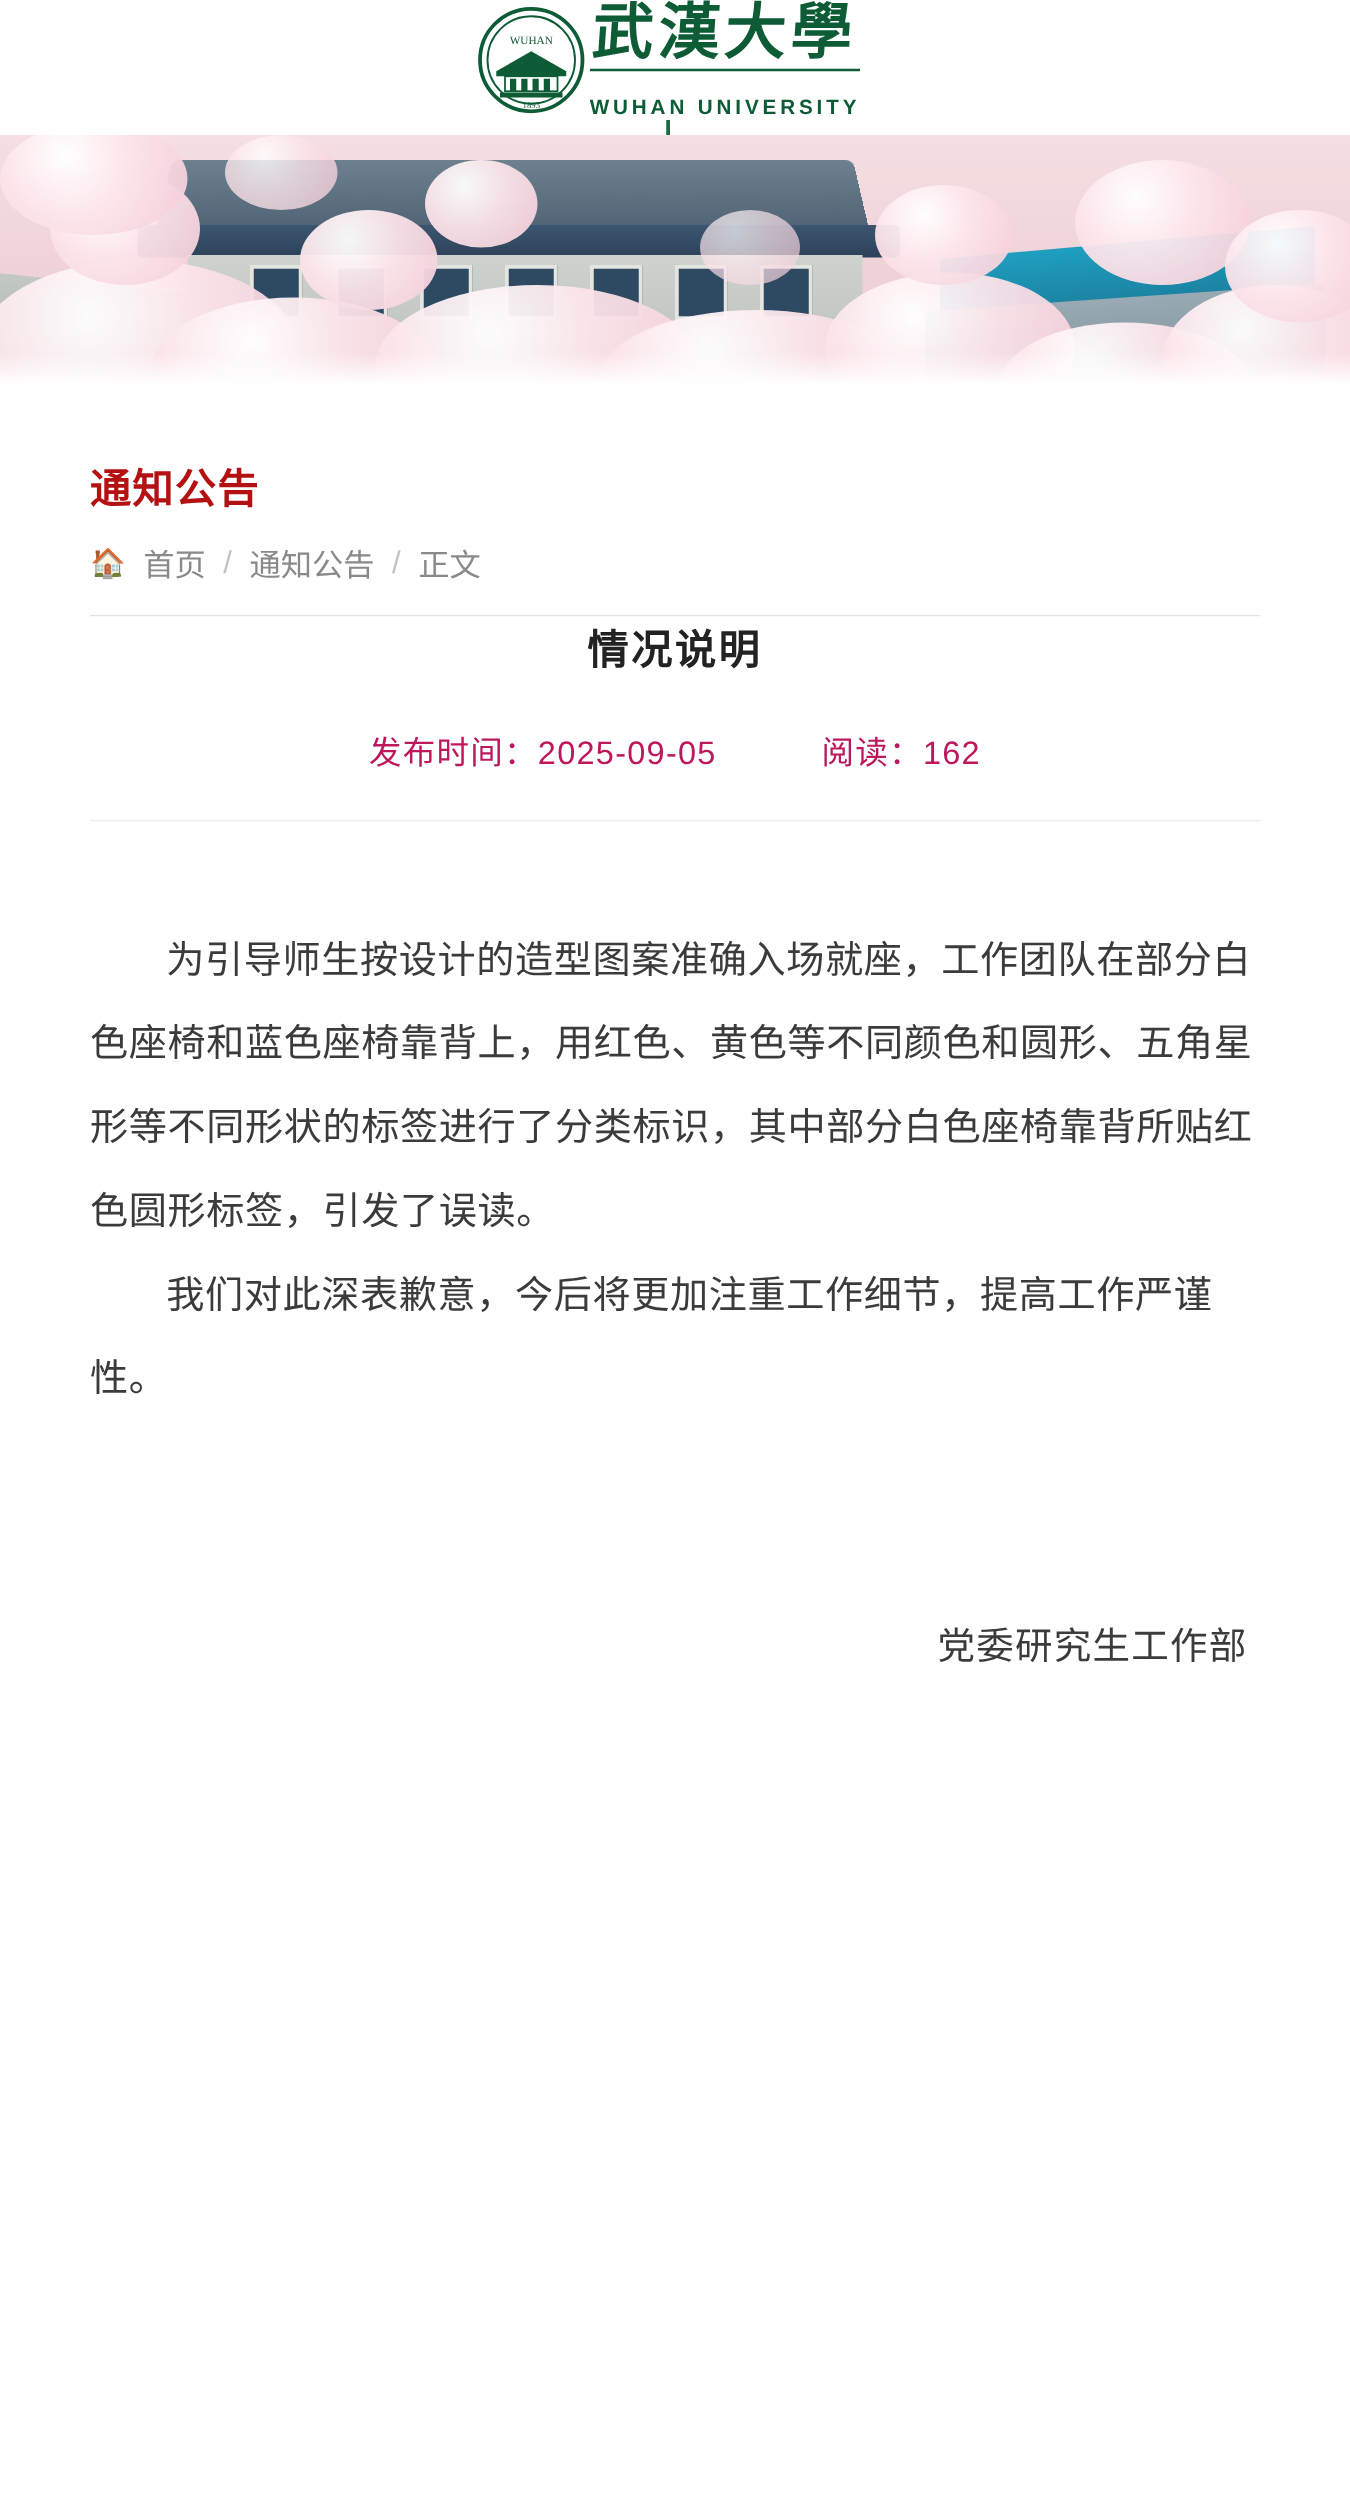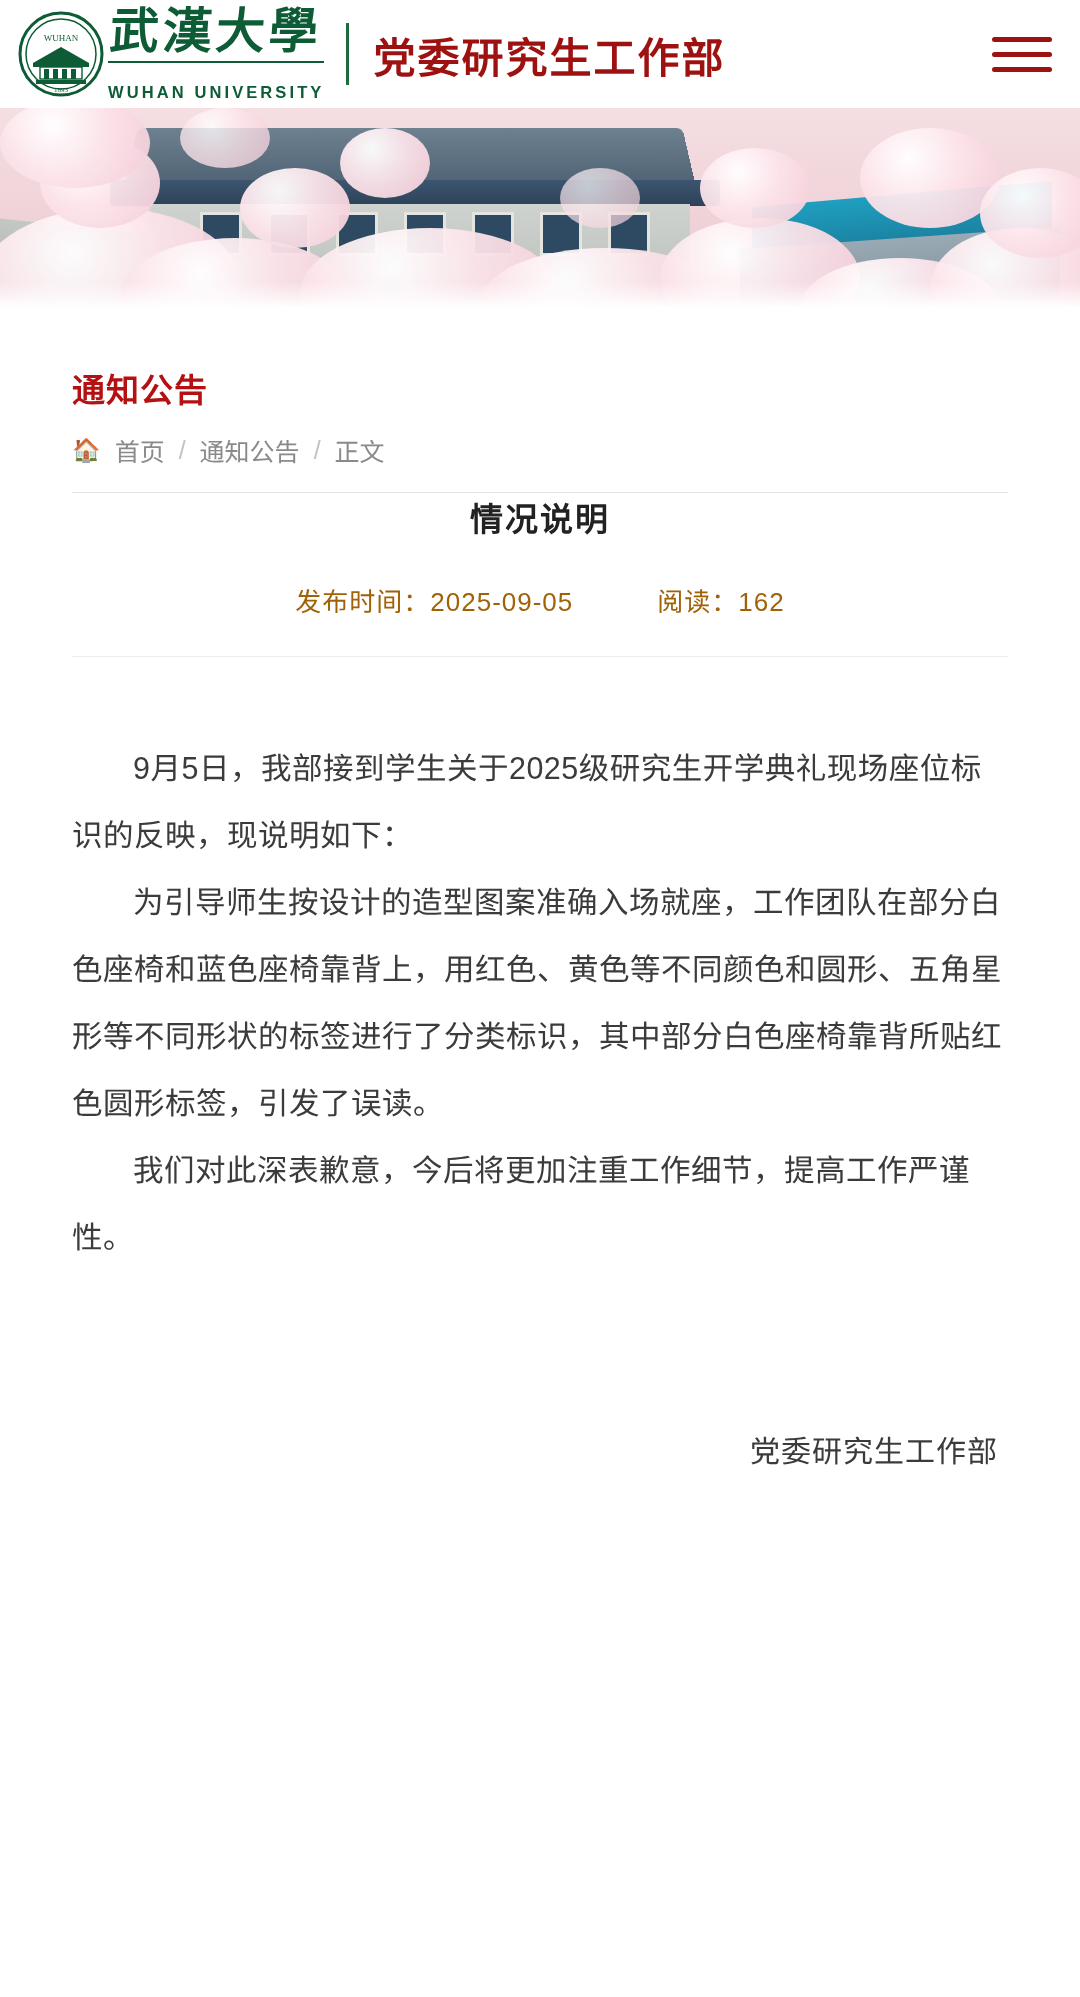--- a/index.html
+++ b/index.html
@@ -19,20 +19,21 @@
   }
 
   
   .header {
     position: relative;
     height: 108px;
     background: #ffffff;
     display: flex;
     align-items: center;
     padding: 0 28px 0 18px;
+    flex-direction: column;
   }
 
   .logo-block {
     display: flex;
     align-items: center;
     flex: 0 0 auto;
   }
 
   .crest {
     width: 86px;
@@ -220,21 +221,21 @@
     color: #222;
     letter-spacing: 2px;
   }
 
   .meta {
     margin-top: 40px;
     display: flex;
     justify-content: center;
     gap: 84px;
     font-size: 26px;
-    color: #a16207;
+    color: #be185d;
     letter-spacing: 1px;
     padding-bottom: 38px;
     border-bottom: 1px solid #ececec;
   }
 
   .article-body {
     margin-top: 78px;
     font-size: 30.5px;
     line-height: 67px;
     color: #3b3b3b;
@@ -345,21 +346,20 @@
     <div class="meta">
       <span>
         <span>发布时间：</span><span>2025-09-05</span>
       </span>
       <span>
         <span>阅读：</span><span>162</span>
       </span>
     </div>
 
     <div class="article-body">
-      <p>9月5日，我部接到学生关于2025级研究生开学典礼现场座位标识的反映，现说明如下：</p>
       <p>为引导师生按设计的造型图案准确入场就座，工作团队在部分白色座椅和蓝色座椅靠背上，用红色、黄色等不同颜色和圆形、五角星形等不同形状的标签进行了分类标识，其中部分白色座椅靠背所贴红色圆形标签，引发了误读。</p>
       <p>我们对此深表歉意，今后将更加注重工作细节，提高工作严谨性。</p>
     </div>
 
     <div class="signature">
       <div>党委研究生工作部</div>
     </div>
 
   </div>
 </div>

